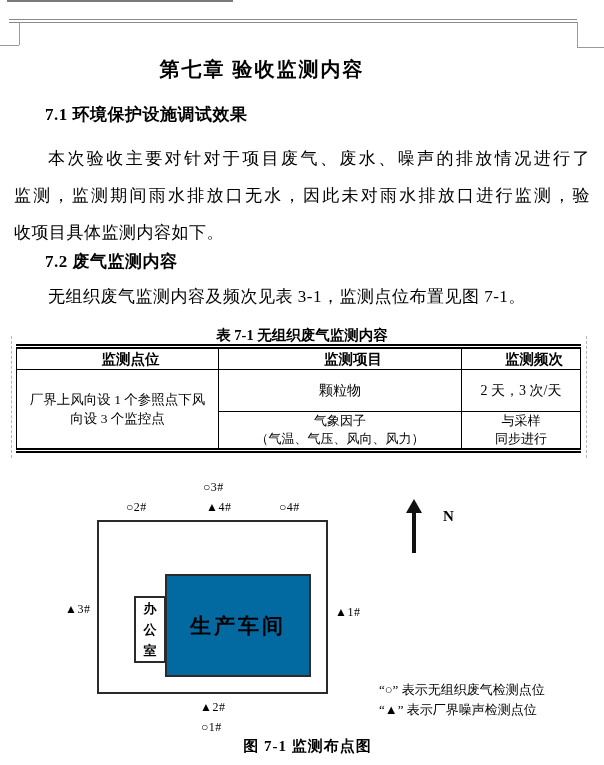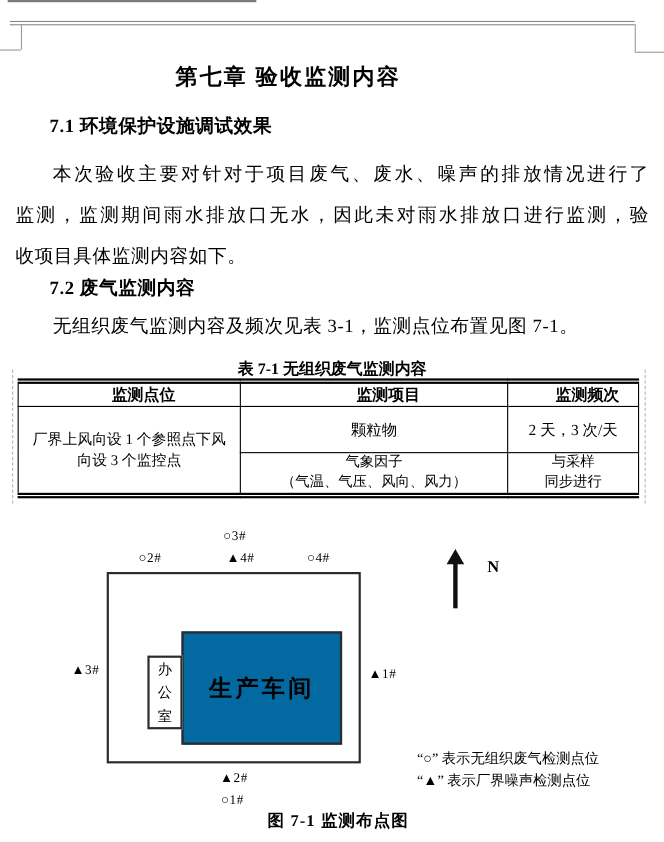--- a/index.html
+++ b/index.html
@@ -43,33 +43,33 @@
   table.mon { position:absolute; left:16px; top:344px; width:564px;
               border-collapse:collapse; table-layout:fixed;
               border-top:5px double #000; border-bottom:5px double #000;
               border-left:1px solid #000; border-right:1px solid #000;
               font-size:14px; }
   table.mon th, table.mon td { border:1px solid #000; text-align:center; vertical-align:middle; padding:0 2px; }
   table.mon th { font-weight:bold; height:23px; font-size:14.5px;padding-left:28px; }
   .col1 { width:202px; } .col2 { width:243px; } .col3 { width:119px; }
   .row-item1 { height:42px; }
   .row-item2 { height:38px; }
-  .cell-two-line { font-size:13px; line-height:18px;font-family:Liberation Mono, monospace; }
+  .cell-two-line { font-size:13px; line-height:18px; }
   .point-cell { font-size:13.5px; line-height:19px; }
 
   
   .figure { position:absolute; left:0; top:470px; width:604px; height:295px; font-size:12px; }
   .pt { position:absolute; white-space:nowrap; font-size:12px; letter-spacing:0.5px; }
   .boundary { position:absolute; left:97px; top:50px; width:231px; height:174px; border:2px solid #2b2b2b; background:#fff; }
   .workshop { position:absolute; left:165px; top:104px; width:146px; height:103px; border:2px solid #2b2b2b; background:#0369a1;
               display:flex; align-items:center; justify-content:center; }
   .workshop-label { font-size:21px; font-weight:bold; letter-spacing:3px; }
   .office { position:absolute; left:134px; top:126px; width:32px; height:67px; border:2px solid #2b2b2b; background:#fff;
             display:flex; align-items:center; justify-content:center; z-index:2; }
-  .office-label { width:14px; font-size:13px; font-weight:normal; line-height:21px; word-break:break-all; text-align:center; }
+  .office-label { width:14px; font-size:13px; font-weight:bold; line-height:21px; word-break:break-all; text-align:center; }
   .n-shaft { position:absolute; left:412px; top:42px; width:4px; height:41px; background:#111; }
   .n-head { position:absolute; left:406px; top:29px; width:0; height:0;
             border-left:8px solid transparent; border-right:8px solid transparent; border-bottom:14px solid #111; }
   .n-label { position:absolute; left:443px; top:38px; font-size:15px; font-weight:bold; }
   .legend-line { position:absolute; left:379px; white-space:nowrap; font-size:13px; }
   .legend-1 { top:211px; }
   .legend-2 { top:231px; }
   .fig-caption { position:absolute; left:0; top:267px; width:580px; text-align:center;
                  font-size:15px; font-weight:bold; letter-spacing:1px;padding-left:35px; }
 </style>

